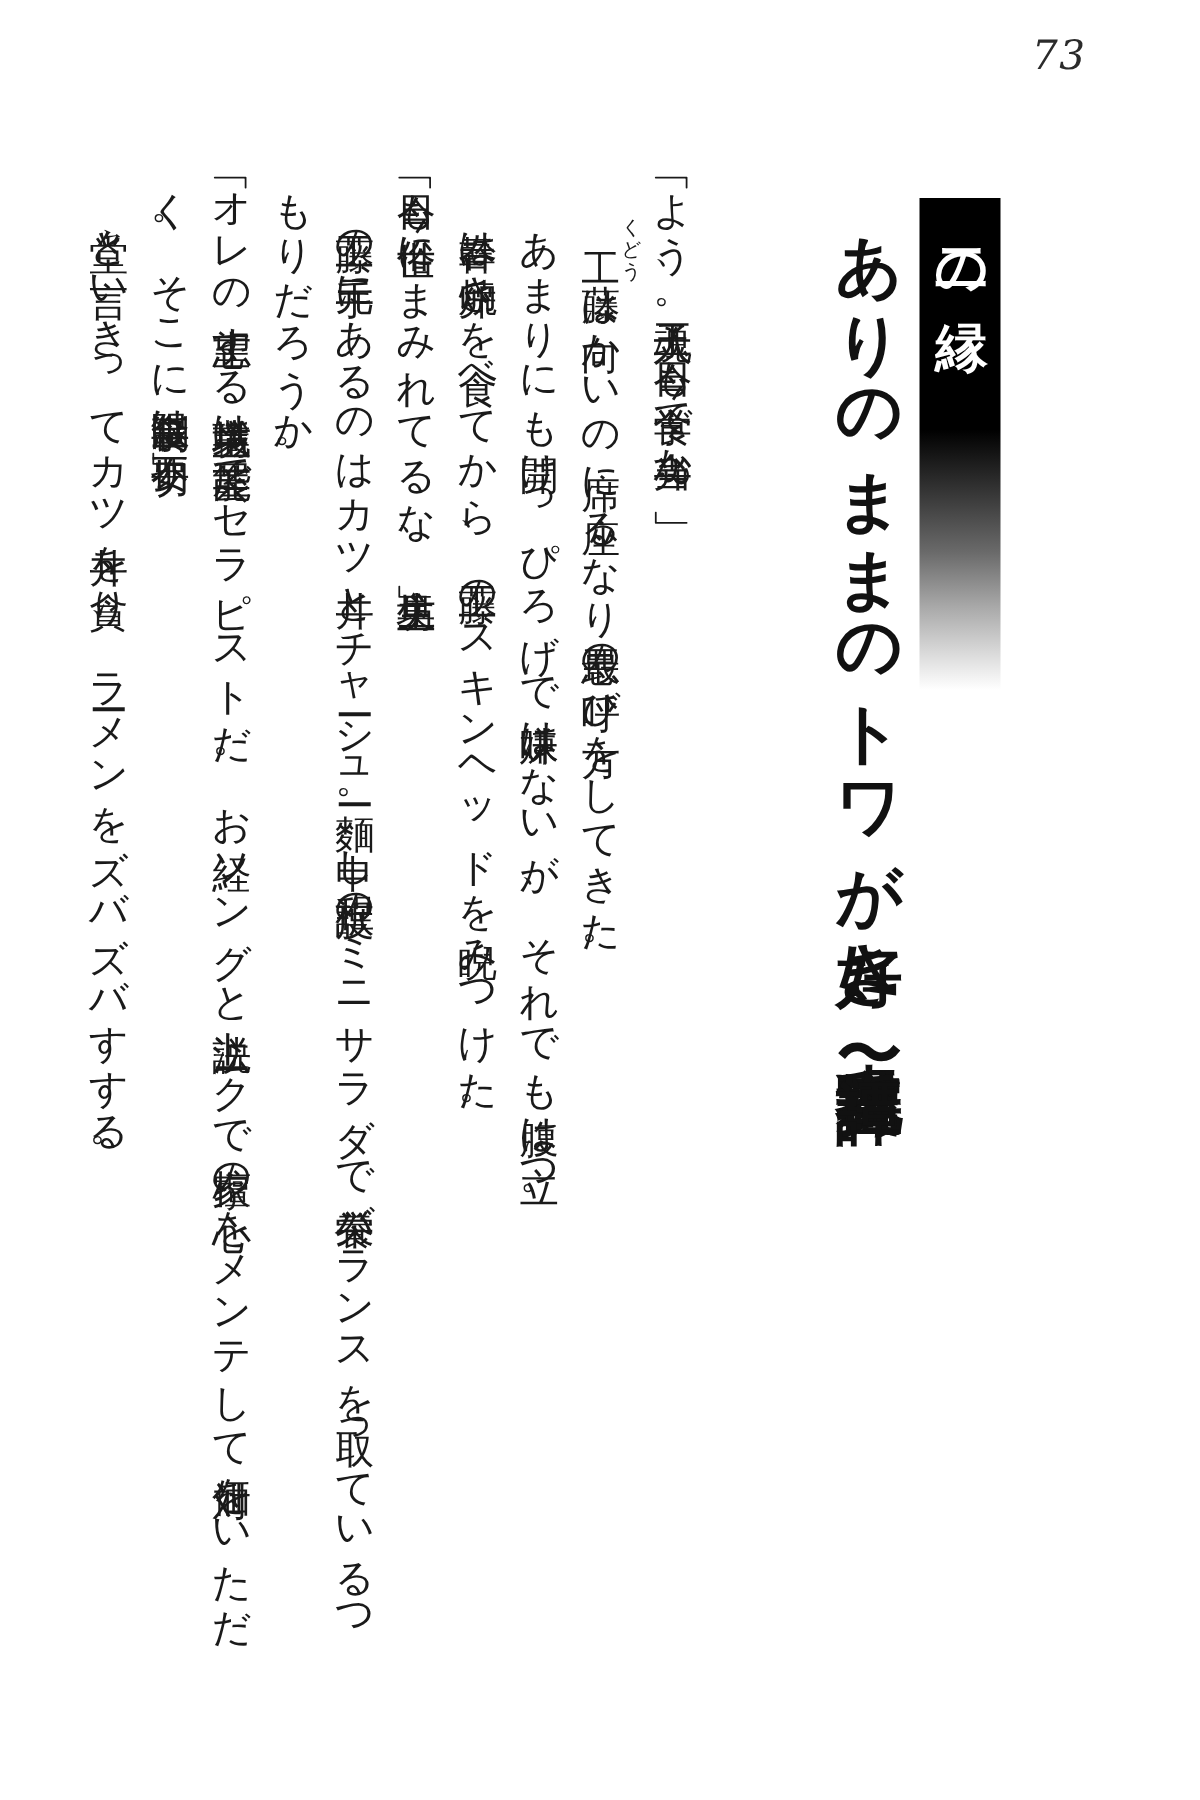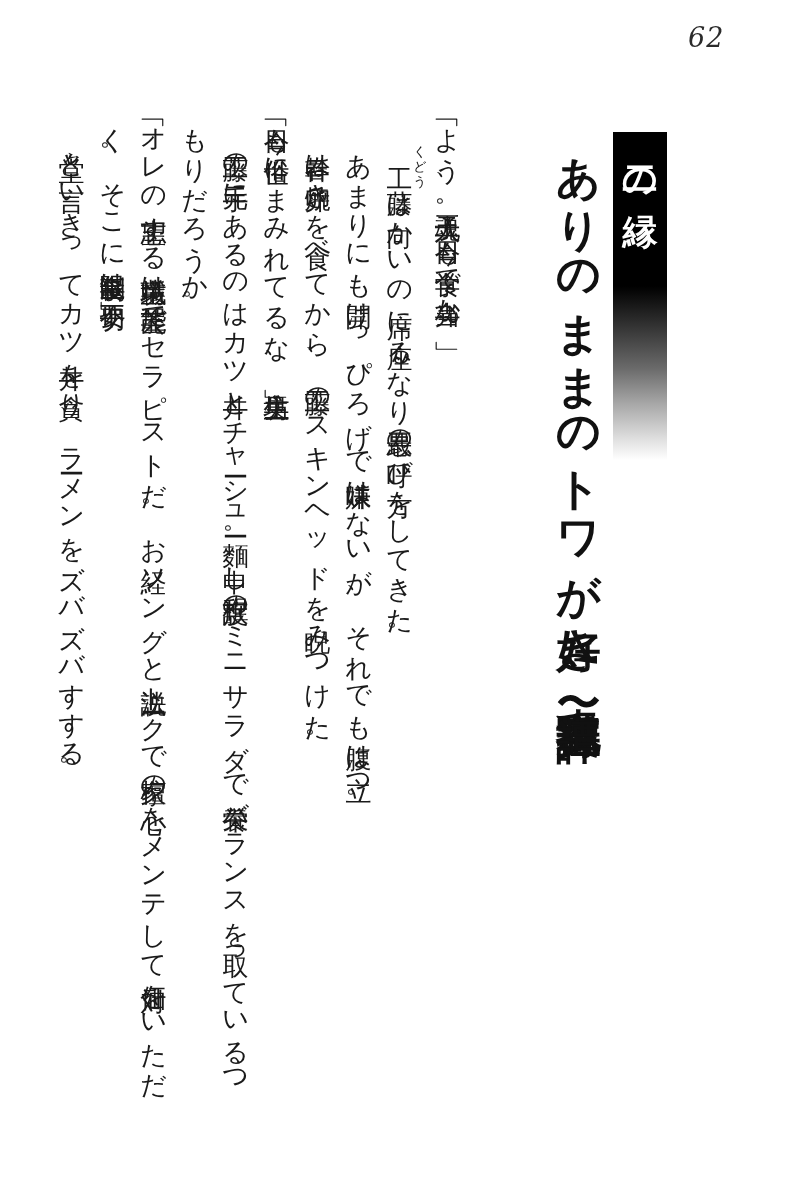--- a/index.html
+++ b/index.html
@@ -83,21 +83,21 @@
     font-size:13px;
     letter-spacing:0;
     color:#1a1a1a;
   }
 </style>
 </head>
 <body>
 
 <div class="page">
 
-  <div class="page-number">62</div>
+  <div class="page-number">73</div>
 
   <div class="chapter-bar">
     <span class="chapter-marker">二の縁</span>
   </div>
 
   <div class="chapter-title">ありのままのトワが好き!〜虚実乳揺奇譚</div>
 
   <div class="body-text">
 
     <p>「よう、入魂王子。今日も学食で弁当か?」</p>

